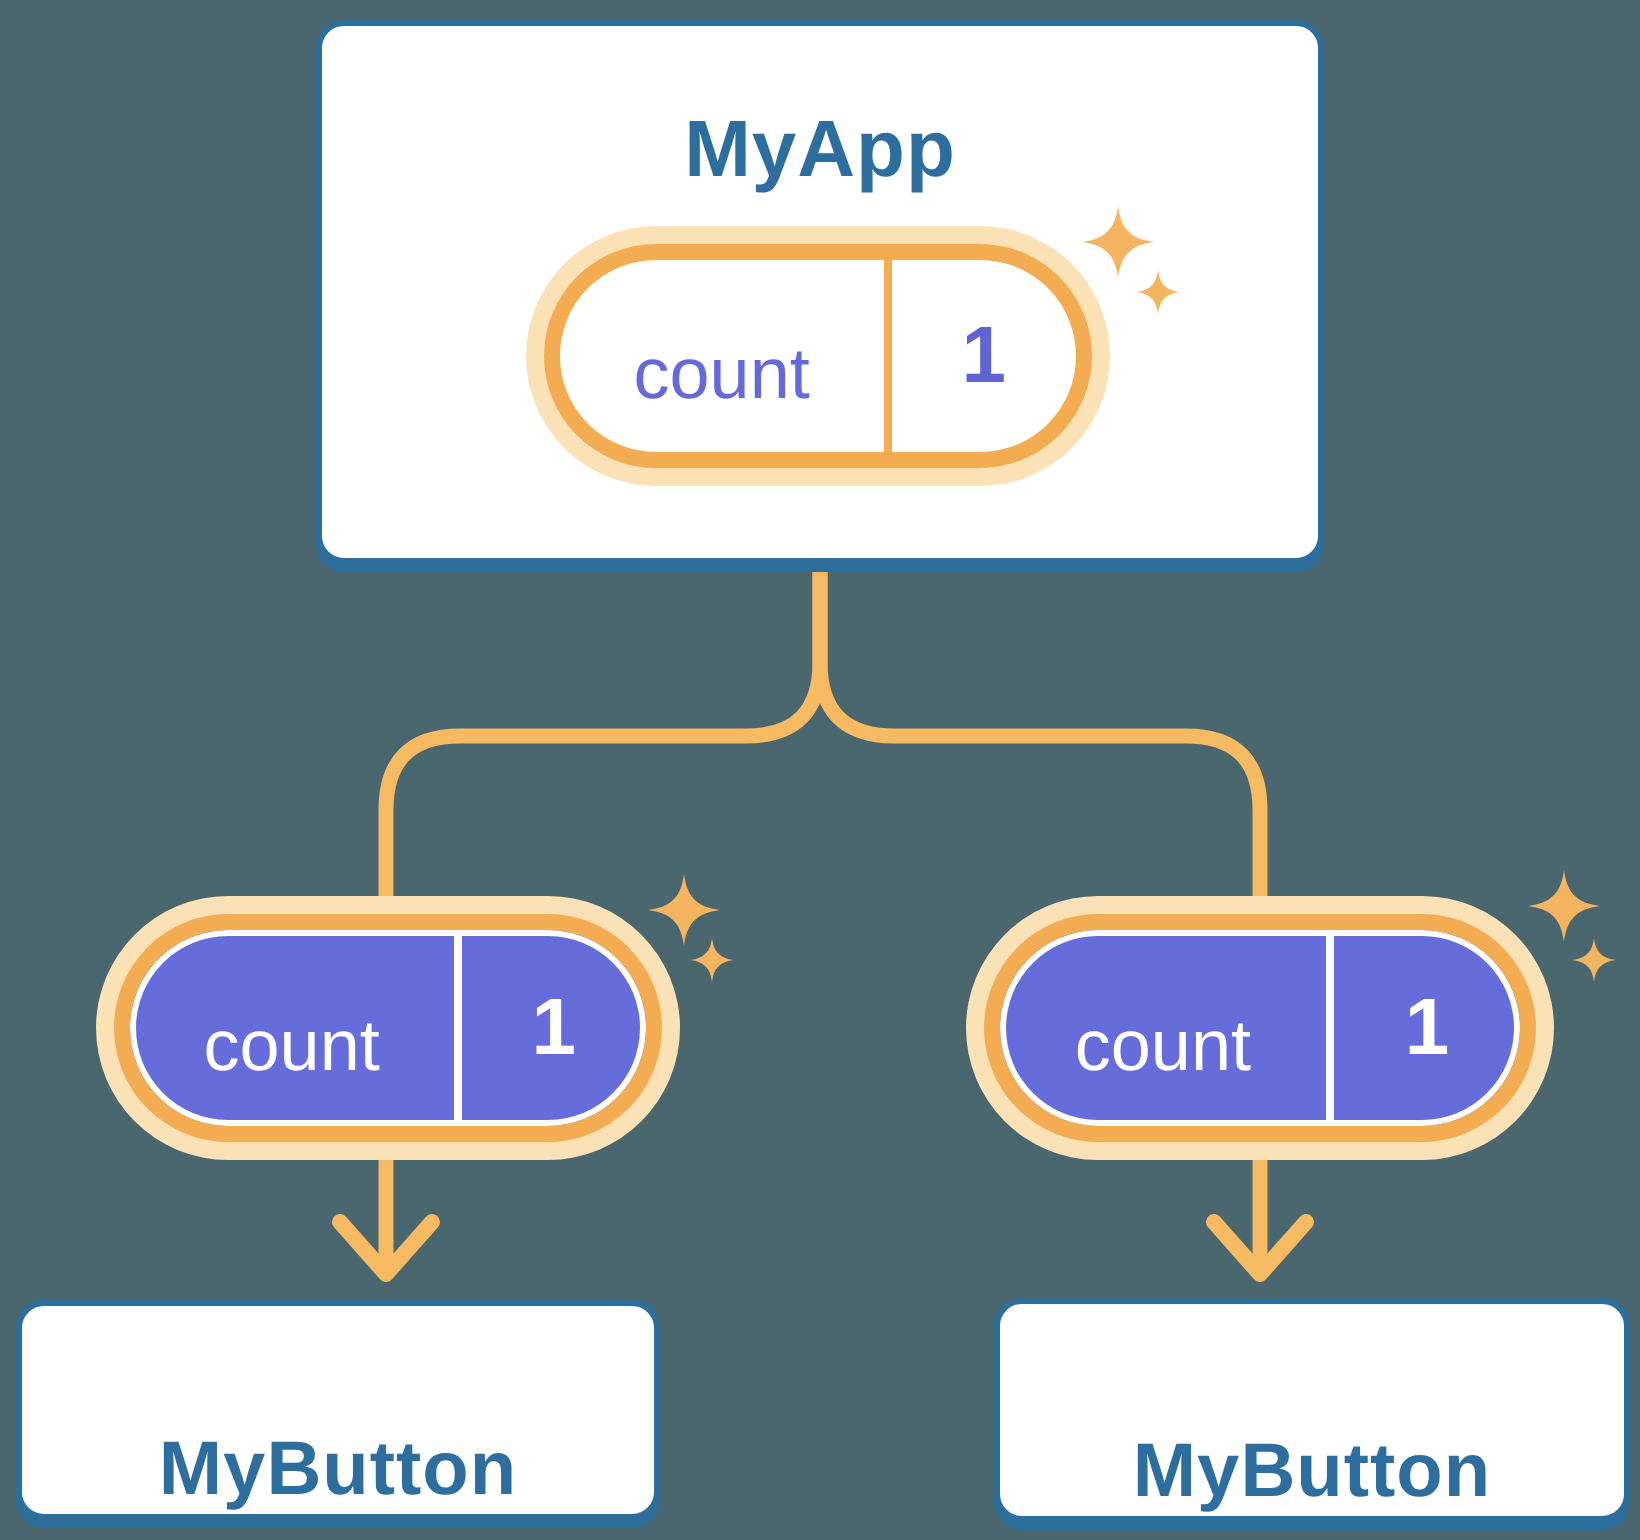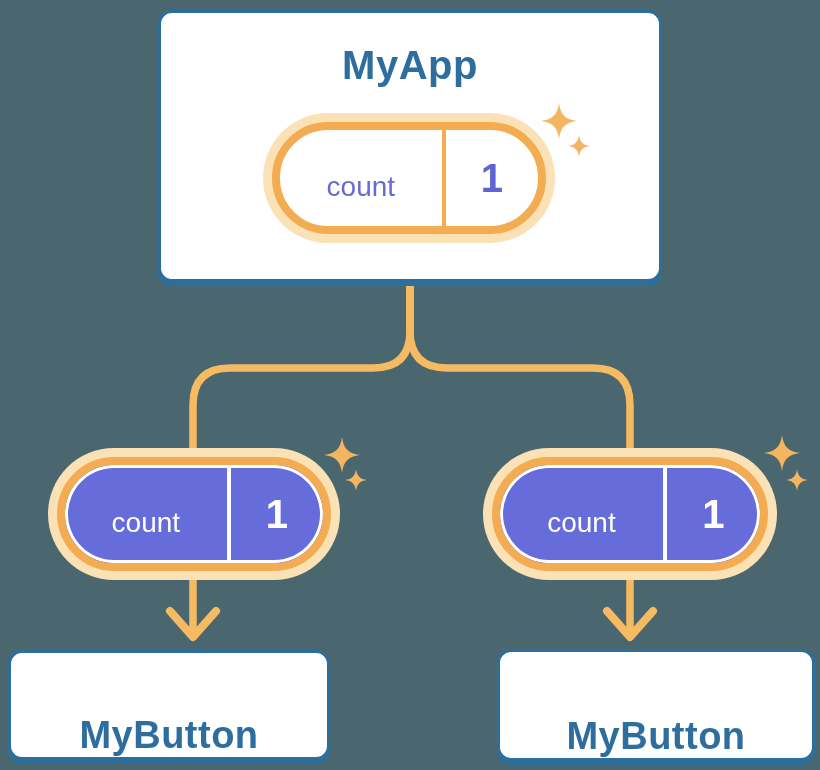--- a/index.html
+++ b/index.html
@@ -13,21 +13,21 @@
   .branch{fill:none;stroke:#F6BA62;stroke-width:7.5px;}
   .arrowhead{fill:none;stroke:#F6BA62;stroke-width:8px;stroke-linecap:round;stroke-linejoin:round;}
   
   .card{
     position:absolute;box-sizing:border-box;background:#FFFFFF;
     border:3px solid #2D6F9C;border-radius:14px;
     box-shadow:0 4px 0 #2D6F9C;z-index:2;
   }
   .card-root{left:158px;top:10px;width:504px;height:272px;}
   .card-title{
-    text-align:center;margin-top:30px;
+    text-align:center;margin-top:40px;
     font-size:40px;font-weight:700;color:#2E6E9E;letter-spacing:0.5px;
   }
   .card-child{
     display:flex;align-items:flex-end;justify-content:center;
     font-size:38px;font-weight:700;color:#2E6E9E;letter-spacing:0.5px;
   }
   .card-child-left{left:8px;top:650px;width:322px;height:110px;}
   .card-child-right{left:497px;top:649px;width:318px;height:112px;}
   
   .pill{
@@ -38,21 +38,21 @@
   .pill-left{left:48px;top:448px;width:292px;height:132px;}
   .pill-right{left:483px;top:448px;width:294px;height:132px;}
   .pill-inner{
     box-sizing:border-box;height:100%;border-radius:60px;
     border:8px solid #F3AC52;display:flex;overflow:hidden;align-items:stretch;
   }
   .pill-light .pill-inner{background:#FFFFFF;}
   .pill-dark  .pill-inner{background:#676CDB;box-shadow:inset 0 0 0 3px #FFFFFF;}
   .pill-label{
     flex:1.75;display:flex;align-items:center;justify-content:center;
-    font-size:28px;font-weight:400;margin-top:18px;
+    font-size:36px;font-weight:400;margin-top:18px;
   }
   .pill-value{
     flex:1;display:flex;align-items:center;justify-content:center;
     font-size:40px;font-weight:700;
   }
   .pill-divider{width:4px;flex:0 0 4px;}
   .pill-light .pill-divider{background:#F3AC52;}
   .pill-dark  .pill-divider{background:#FFFFFF;}
   .pill-light .pill-label{color:#666AD8;}
   .pill-light .pill-value{color:#6063D2;}

